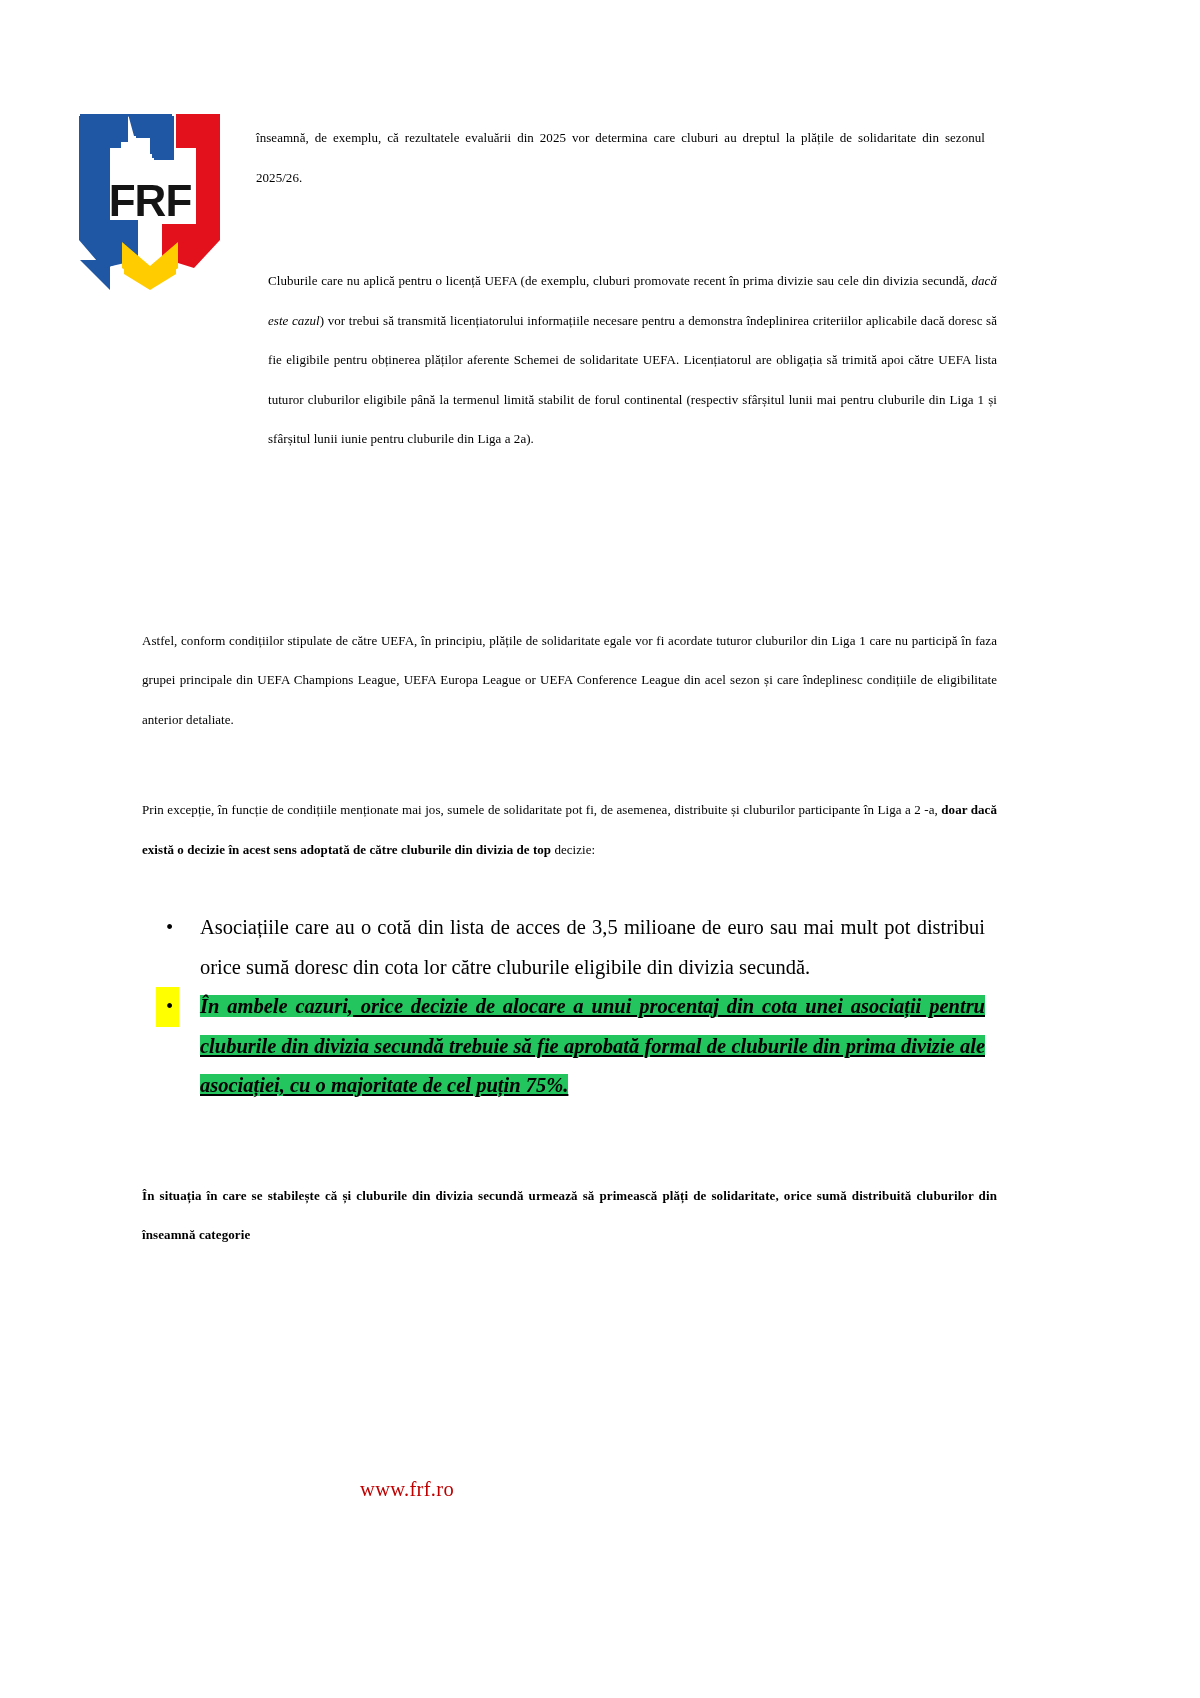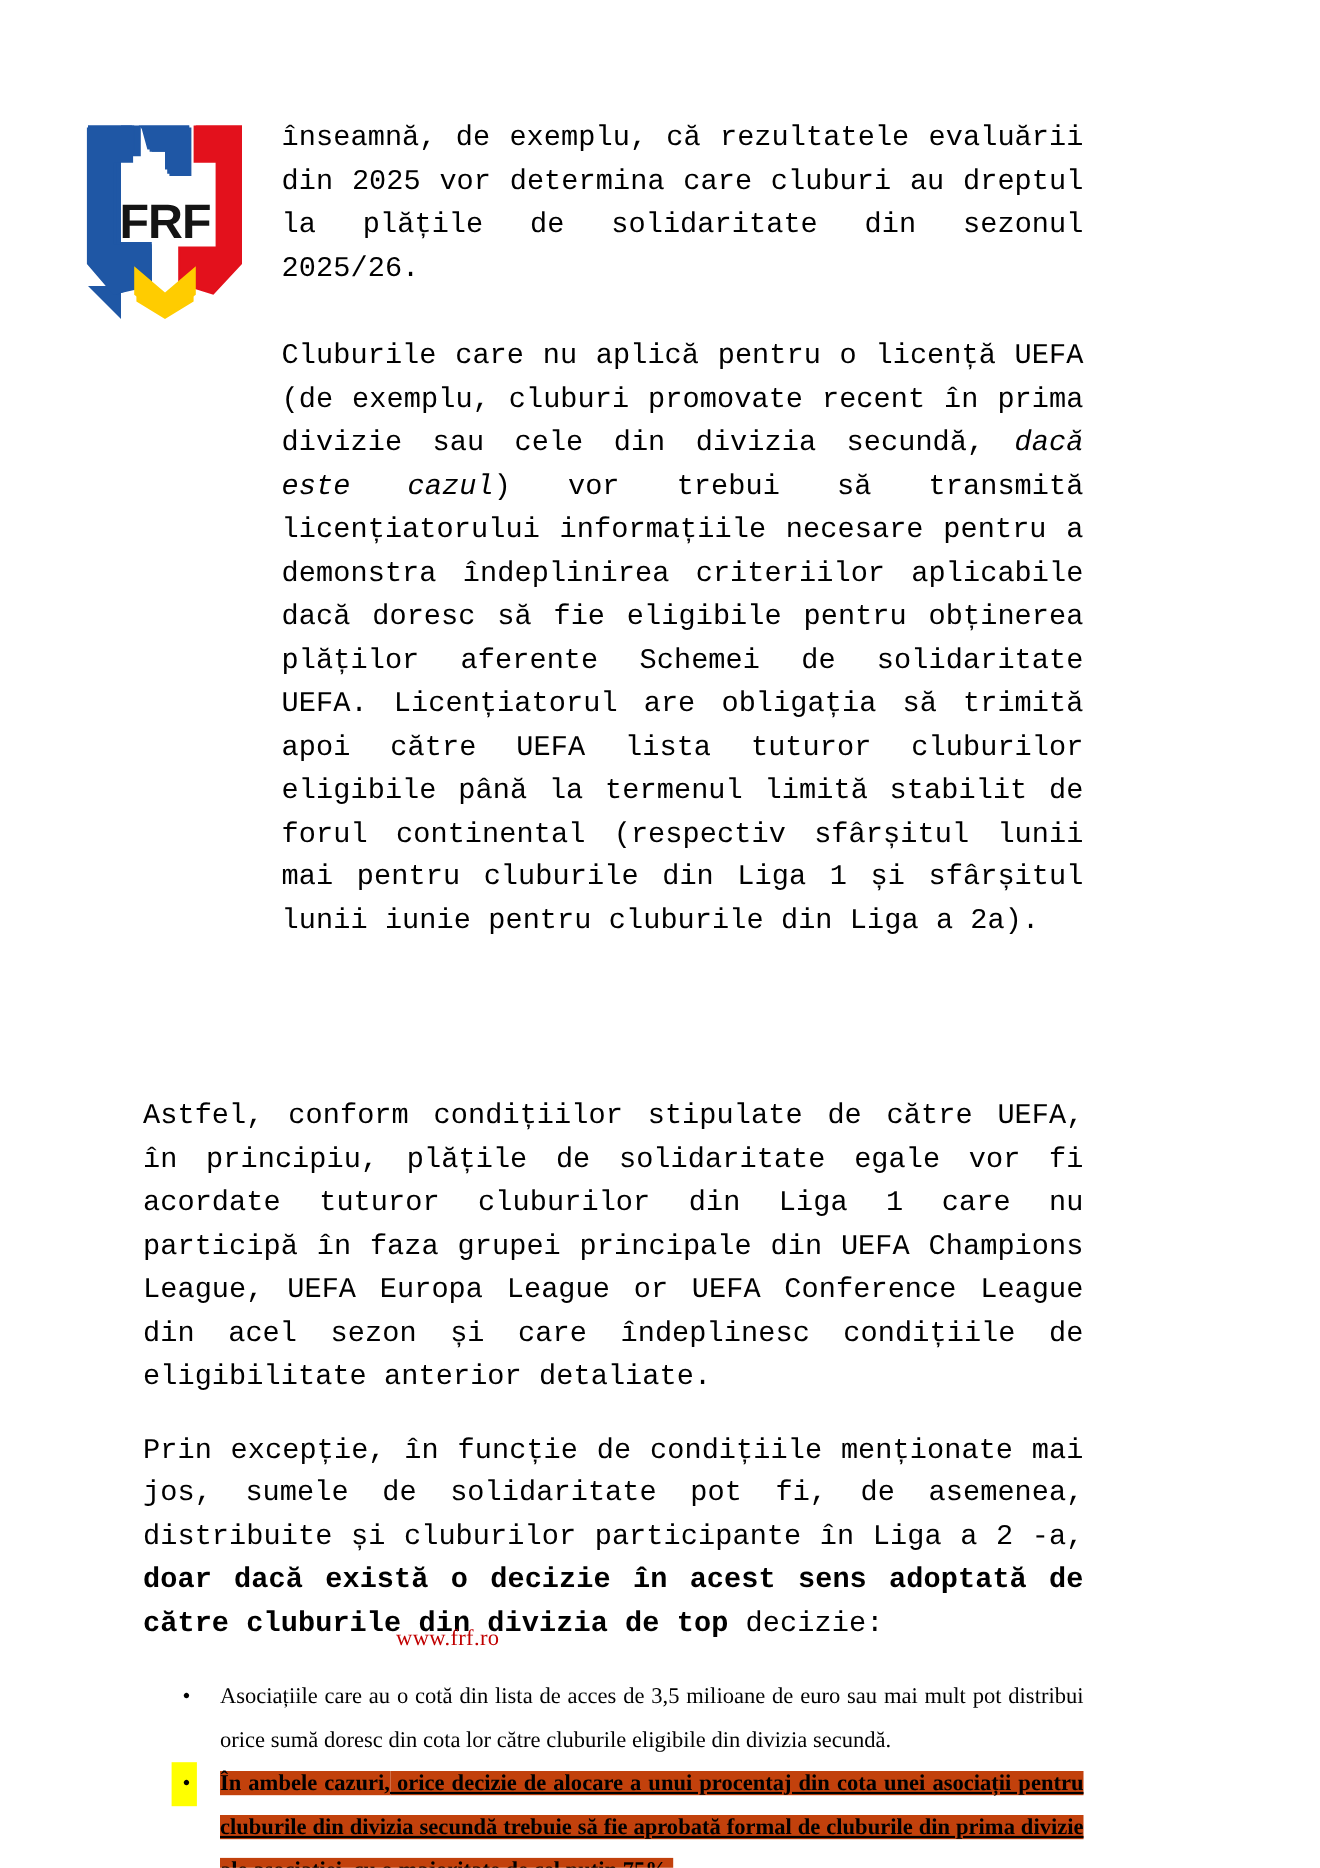--- a/index.html
+++ b/index.html
@@ -34,45 +34,44 @@
 
   
   .content {
     position: absolute;
     left: 130px;
     top: 106px;
     width: 855px;
   }
 
   p {
-    margin: 0;
-    font-size: 26px;
+    margin: 12px;
+    font-size: 13px;
     line-height: 39.5px;
     text-align: justify;
     text-justify: inter-word;
     letter-spacing: 0.05px;
-    font-family: Liberation Mono, monospace;
   }
 
   
   .wrap-indent-1 {
     margin-left: 126px;
     width: 729px;
   }
   .wrap-rest { width: 855px; }
 
   .sp-small { height: 27px; }
   .sp-med   { height: 40px; }
   .sp-large { height: 98px; }
   .sp-xl    { height: 58px; }
 
   b, .b { font-weight: bold; }
   i, .i { font-style: italic; }
   .bu { font-weight: bold; text-decoration: underline; }
-  .hl { background-color: #c2410c; }
+  .hl { background-color: #22c55e; font-style: italic; }
 
   
   ul.bullets {
     margin: 0;
     padding: 0;
     list-style: none;
   }
   ul.bullets li {
     position: relative;
     padding-left: 70px;

